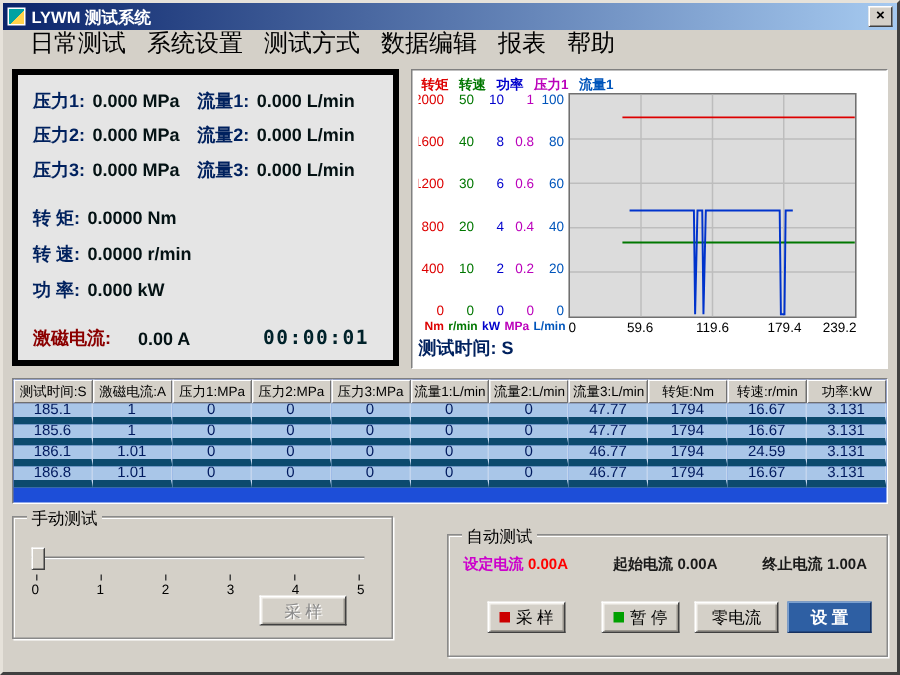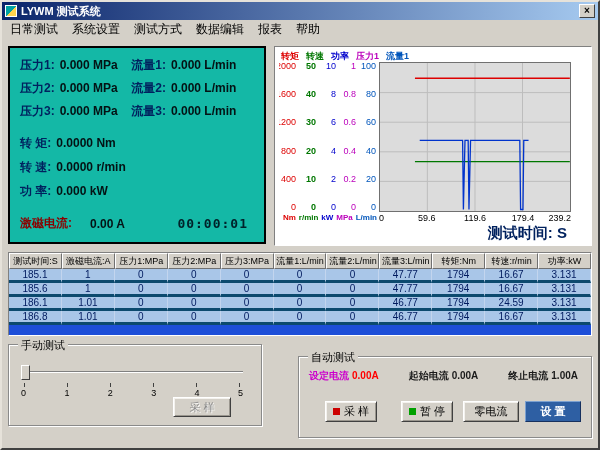--- a/index.html
+++ b/index.html
@@ -5,27 +5,27 @@
   * { margin:0; padding:0; box-sizing:border-box; }
   body { background:#3A6EA5; font-family:"Liberation Sans", sans-serif; }
   .window{width:600px;height:450px;position:relative;background:#D4D0C8;
     border:2px solid;border-color:#E6E2DA #404040 #404040 #E6E2DA;}
   .titlebar{height:18px;background:linear-gradient(90deg,#0A246A,#A6CAF0);
     display:flex;align-items:center;padding:0 3px;color:#fff;font-size:11px;font-weight:bold;}
   .app-icon{width:12px;height:12px;margin-right:4px;background:linear-gradient(135deg,#00A2A2 55%,#FFD34D 55%);border:1px solid #fff;flex:none;}
   .title-text{white-space:nowrap;}
   .close-btn{margin-left:auto;width:16px;height:14px;background:#D4D0C8;color:#000;
     border:1px solid;border-color:#fff #404040 #404040 #fff;font-size:10px;line-height:11px;text-align:center;font-weight:bold;}
-  .menubar{height:18px;display:flex;align-items:center;font-size:12px;padding-left:1px;color:#000;}
+  .menubar{height:18px;display:flex;align-items:center;font-size:16px;padding-left:11px;color:#000;}
   .menu-item{padding:1px 7px;white-space:nowrap;}
   .content{position:relative;height:408px;}
 
   
-  .teal-panel{position:absolute;left:6px;top:8px;width:258px;height:198px;background:#14b8a6;
-    border:2px solid #000000;padding:9px 8px 6px 10px;}
+  .teal-panel{position:absolute;left:6px;top:8px;width:258px;height:198px;background:#e5e5e5;
+    border:4px solid #000000;padding:9px 8px 6px 10px;}
   .pf-grid{display:grid;grid-template-columns:1fr 1.12fr;row-gap:6px;}
   .ro-cell{display:flex;align-items:baseline;font-size:12px;font-weight:bold;white-space:nowrap;}
   .ro-label{color:#00215E;margin-right:5px;}
   .ro-val{color:#041214;}
   .mid-rows{margin-top:15px;display:flex;flex-direction:column;gap:7px;}
   .exc-row{margin-top:15px;display:flex;align-items:center;font-size:12px;font-weight:bold;}
   .exc-label{color:#8B0000;}
   .exc-value{color:#041214;margin-left:18px;}
   .timer{margin-left:auto;margin-right:8px;font-family:"DejaVu Sans Mono",monospace;
     font-size:13px;color:#00222A;letter-spacing:1px;}
@@ -38,31 +38,31 @@
   .axes-cols{width:100px;flex:none;display:flex;}
   .axis-col{flex:1;display:flex;flex-direction:column;justify-content:space-between;
     align-items:flex-end;font-size:9px;padding-right:3px;line-height:1;overflow:hidden;}
   .plot-wrap{flex:1;position:relative;border:1px solid #707070;background:#DCDCDC;}
   .plot-wrap svg{position:absolute;left:0;top:0;width:100%;height:100%;}
   .chart-bottom{display:flex;height:12px;align-items:flex-start;}
   .units-row{width:100px;flex:none;display:flex;justify-content:space-between;
     padding:1px 2px 0 4px;font-size:8px;font-weight:bold;white-space:nowrap;}
   .xticks{flex:1;position:relative;font-size:9px;color:#000;height:12px;}
   .xtick{position:absolute;top:1px;white-space:nowrap;}
-  .xlabel{height:13px;font-size:15px;font-weight:bold;color:#00215E;text-align:right;padding-right:4px;}
+  .xlabel{height:13px;font-size:12px;font-weight:bold;color:#00215E;padding-right:4px;}
 
   
   .data-table{position:absolute;left:6px;top:214px;width:584px;height:84px;background:#1d4ed8;
     border:1px solid;border-color:#808080 #fff #fff #808080;overflow:hidden;}
   .thead,.tr{display:grid;grid-template-columns:repeat(11,1fr);}
   .th{background:#D4D0C8;border:1px solid;border-color:#fff #707070 #707070 #fff;
     font-size:9px;height:16px;display:flex;align-items:center;justify-content:center;
     white-space:nowrap;overflow:hidden;color:#000;}
   .td{height:14px;background:#A9C6E8;color:#001A5E;font-size:10px;
-    border-right:1px solid #c3d5ee;border-bottom:3px solid #0c4a6e;
+    border-right:1px solid #c3d5ee;border-bottom:5px solid #0c4a6e;
     display:flex;align-items:center;justify-content:center;white-space:nowrap;overflow:hidden;}
 
   
   .groupbox{position:absolute;border:1px solid #8a8a8a;box-shadow:inset 1px 1px 0 #fff,1px 1px 0 #fff;}
   .group-label{position:absolute;top:-7px;left:9px;background:#D4D0C8;padding:0 3px;font-size:11px;color:#000;}
   .manual{left:6px;top:306px;width:254px;height:82px;}
   .auto{left:296px;top:318px;width:294px;height:82px;}
 
   
   .slider{position:absolute;left:12px;right:18px;top:16px;height:38px;}
@@ -170,21 +170,21 @@
       <div class="chart-body">
         <div class="axes-cols" id="axes-cols">
             <div class="axis-col" style="color: rgb(221, 0, 0);">
               <span>2000</span>
               <span>1600</span>
               <span>1200</span>
               <span>800</span>
               <span>400</span>
               <span>0</span>
             </div>
-            <div class="axis-col" style="color: rgb(0, 119, 0); font-weight: bold;">
+            <div class="axis-col" style="color: rgb(0, 119, 0);">
               <span>50</span>
               <span>40</span>
               <span>30</span>
               <span>20</span>
               <span>10</span>
               <span>0</span>
             </div>
             <div class="axis-col" style="color: rgb(0, 0, 204);">
               <span>10</span>
               <span>8</span>

